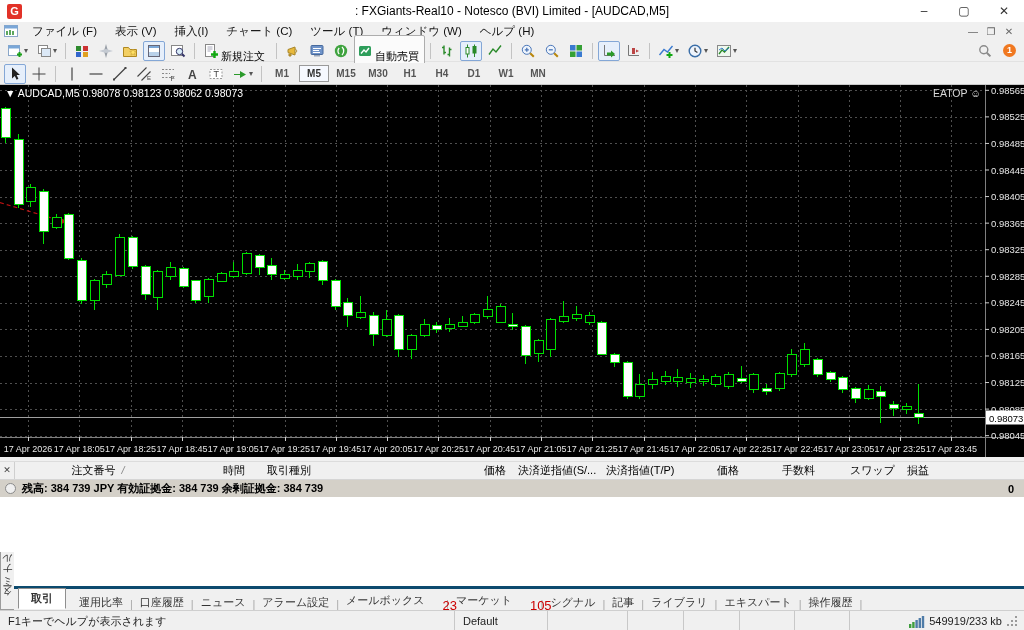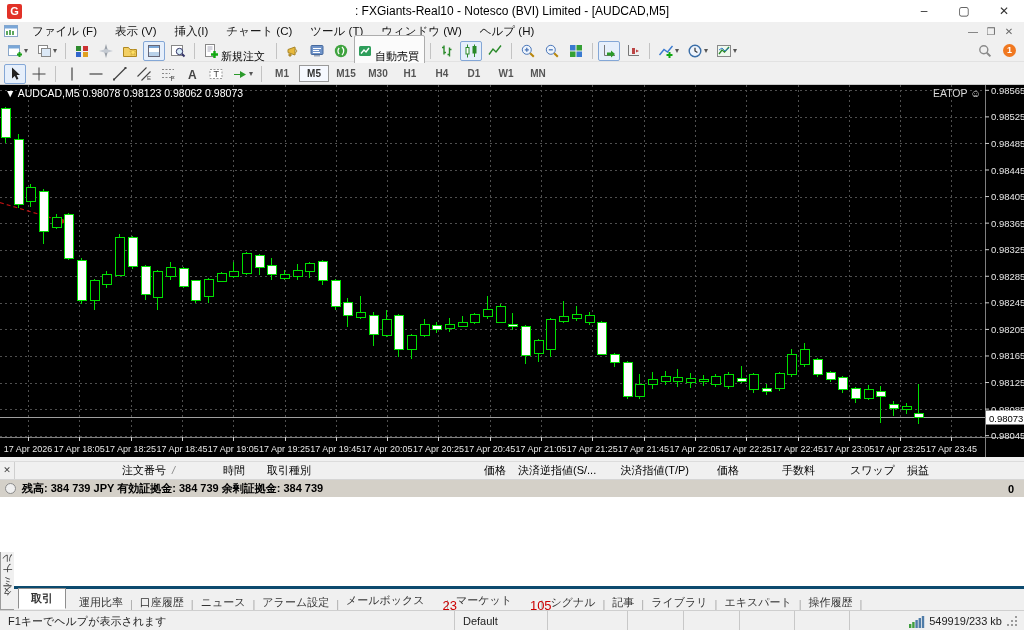--- a/index.html
+++ b/index.html
@@ -615,28 +615,28 @@
       <text x="5" y="12" fill="#ffffff" font-size="10.5">▼ AUDCAD,M5  0.98078 0.98123 0.98062 0.98073</text>
       <text x="981" y="12" fill="#d8d8d8" font-size="10.5" text-anchor="end">EATOP ☺</text>
     </svg>
 </div>
 
 <div class="terminal">
   <div class="t-splitter"></div>
   <div class="t-header">
     <div class="t-close">✕</div>
     <div id="t-header-cells" style="display:flex;flex:1;height:100%;align-items:center">
-        <div class="t-cell" style="text-align: right; width: 166px;"><span>注文番号</span><span class="sort">/</span></div>
+        <div class="t-cell" style="text-align: center; width: 166px;"><span>注文番号</span><span class="sort">/</span></div>
         <div class="t-cell" style="text-align: right; width: 70px;"><span>時間</span></div>
         <div class="t-cell" style="text-align: right; width: 66px;"><span>取引種別</span></div>
         <div class="t-cell" style="text-align: right; width: 57px; margin-top: 37px;"><span>数量</span></div>
         <div class="t-cell" style="text-align: right; width: 64px; margin-top: 29px;"><span>通貨ペア</span></div>
         <div class="t-cell" style="text-align: right; width: 74px;"><span>価格</span></div>
         <div class="t-cell" style="text-align: left; width: 88px;"><span>決済逆指値(S/...</span></div>
-        <div class="t-cell" style="text-align: right; width: 95px;"><span>決済指値(T/P)</span></div>
+        <div class="t-cell" style="text-align: left; width: 95px;"><span>決済指値(T/P)</span></div>
         <div class="t-cell" style="text-align: right; width: 50px;"><span>価格</span></div>
         <div class="t-cell" style="text-align: right; width: 76px;"><span>手数料</span></div>
         <div class="t-cell" style="text-align: right; width: 80px;"><span>スワップ</span></div>
         <div class="t-cell" style="flex: 1 1 0%;"><span>損益</span></div>
       </div>
   </div>
   <div class="t-balance">
     <span class="bal-icon"></span>
     <span>残高: 384 739 JPY  有効証拠金: 384 739  余剰証拠金: 384 739</span>
     <span class="bal-profit">0</span>

